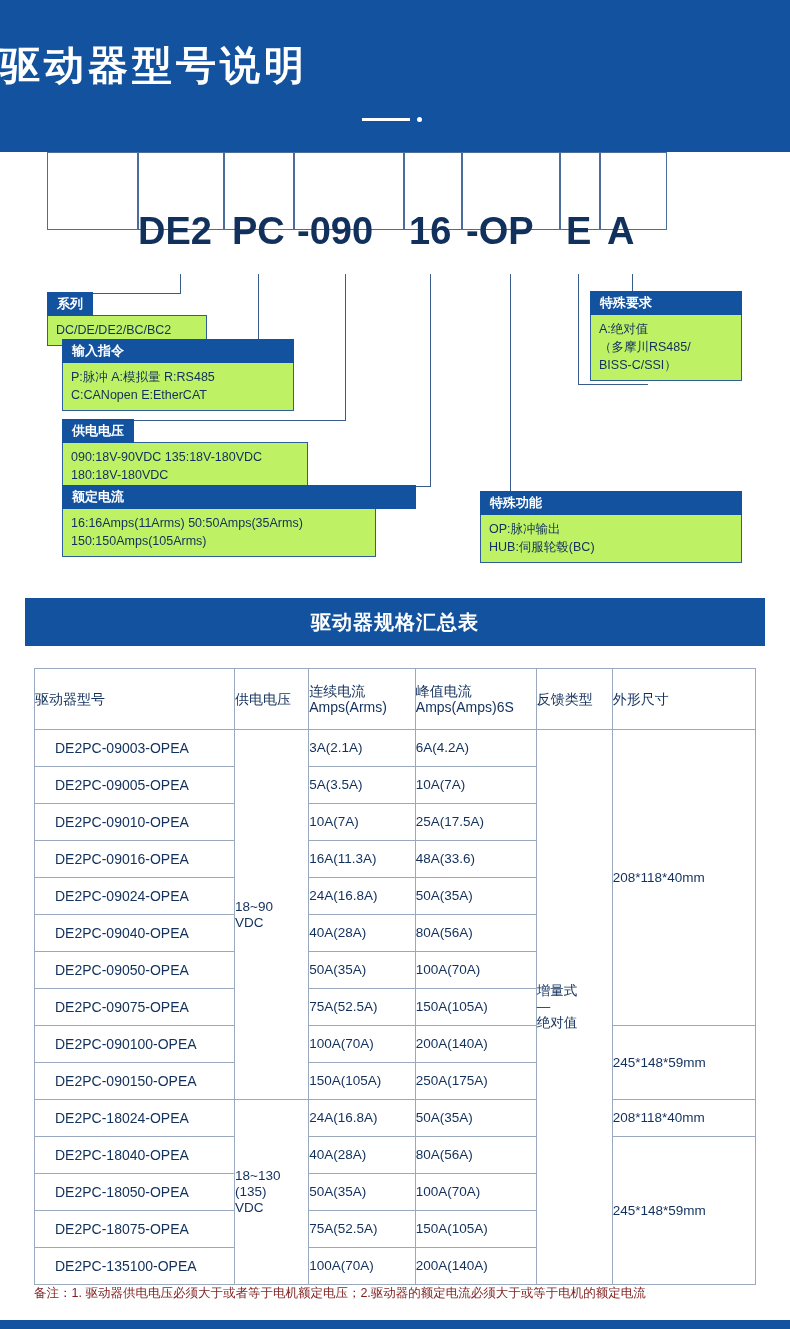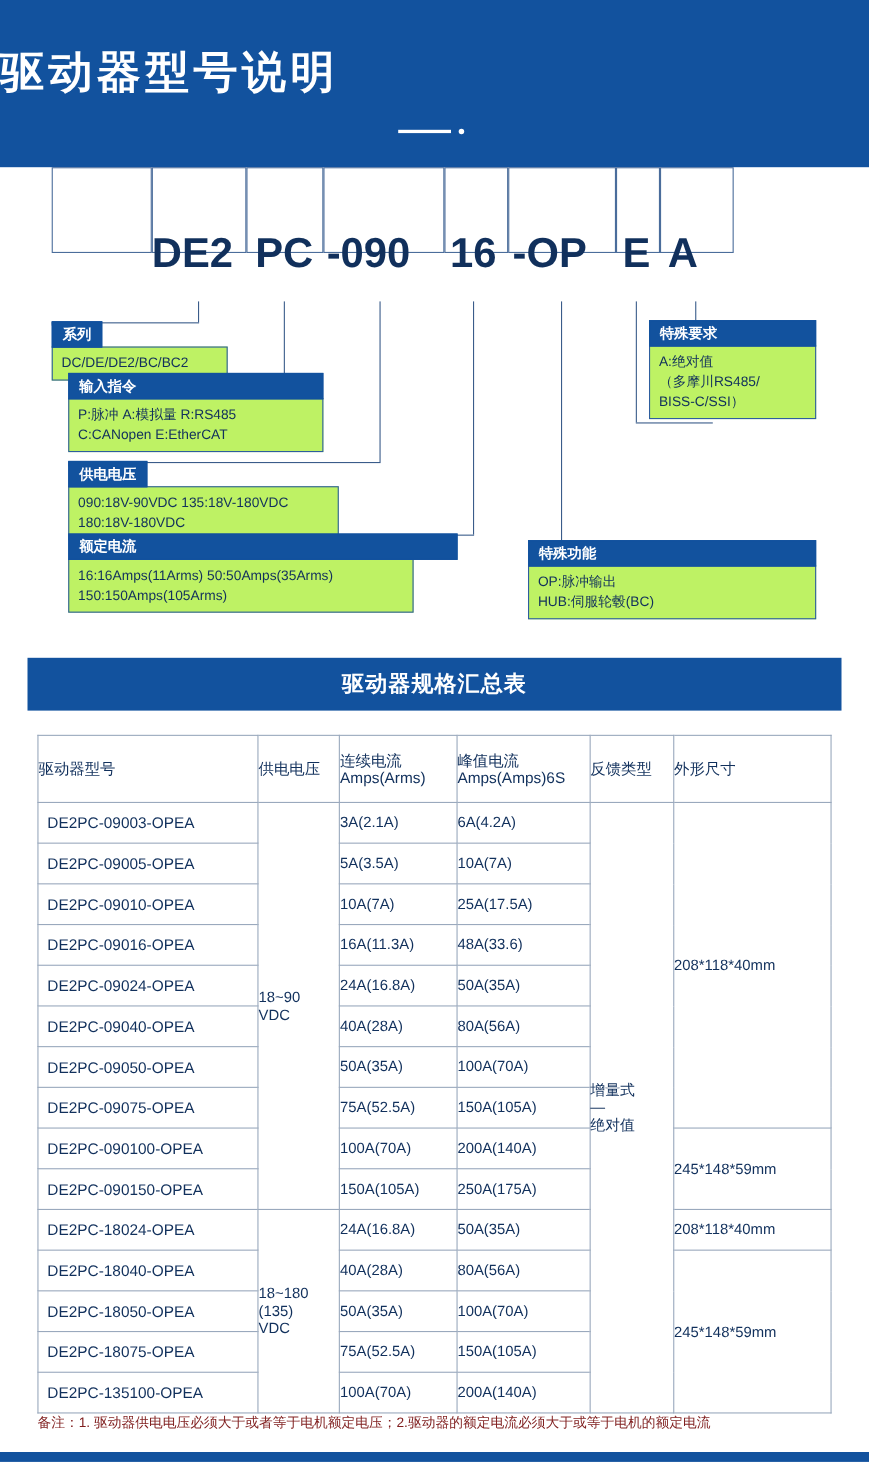--- a/index.html
+++ b/index.html
@@ -146,21 +146,21 @@
     font-weight: normal;
     height: 36px;
     line-height: 16px;
   }
   table.spec th {
     height: 60px;
     font-size: 14px;
   }
   table.spec td.model {
     text-align: left;
-    padding-left: 8px;
+    padding-left: 20px;
     font-size: 14px;
   }
   .note {
     position: absolute;
     left: 34px;
     top: 1284px;
     width: 740px;
     font-size: 12.5px;
     color: #7f1d1d;
     line-height: 18px;
@@ -357,21 +357,21 @@
         <td rowspan="2">245*148*59mm</td>
       </tr>
       <tr>
         <td class="model">DE2PC-090150-OPEA</td>
         <td>150A(105A)</td>
         <td>250A(175A)</td>
       </tr>
       <tr>
         <td class="model">DE2PC-18024-OPEA</td>
         <td rowspan="5">
-          <div>18~180</div>
+          <div>18~130</div>
           <div>(135)</div>
           <div>VDC</div>
         </td>
         <td>24A(16.8A)</td>
         <td>50A(35A)</td>
         <td>208*118*40mm</td>
       </tr>
       <tr>
         <td class="model">DE2PC-18040-OPEA</td>
         <td>40A(28A)</td>

